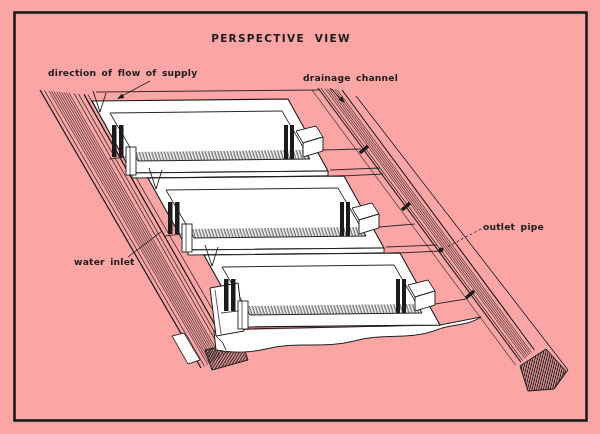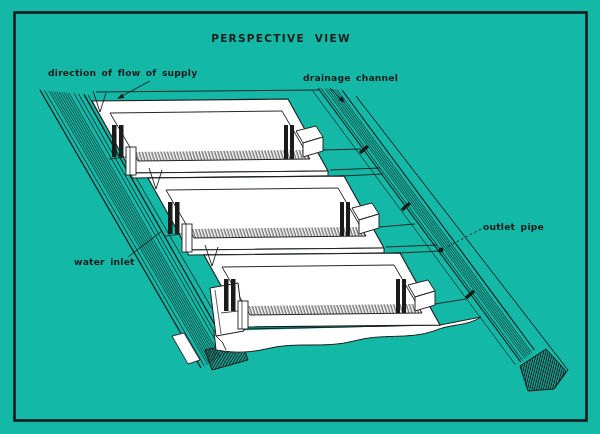--- a/index.html
+++ b/index.html
@@ -1,17 +1,17 @@
 <!DOCTYPE html>
 <html><head>
 <meta charset="utf-8">
 <style>
   html,body{margin:0;padding:0;background:#ffffff;}
   .stage{
-    position:relative;width:600px;height:434px;background:#14b8a6;
+    position:relative;width:600px;height:434px;background:#fca5a5;
     font-family:"DejaVu Sans","Liberation Sans",sans-serif;overflow:hidden;
   }
   svg{position:absolute;left:0;top:0;}
   .ink{stroke:#1b1b1b;fill:none;}
   text{fill:#1b1b1b;}
   .fig-title{font-size:10.5px;font-weight:bold;letter-spacing:1.3px;word-spacing:5px;}
   .lbl{font-size:9.2px;font-weight:600;letter-spacing:0.2px;word-spacing:2px;}
 </style>
 </head>
 <body>

